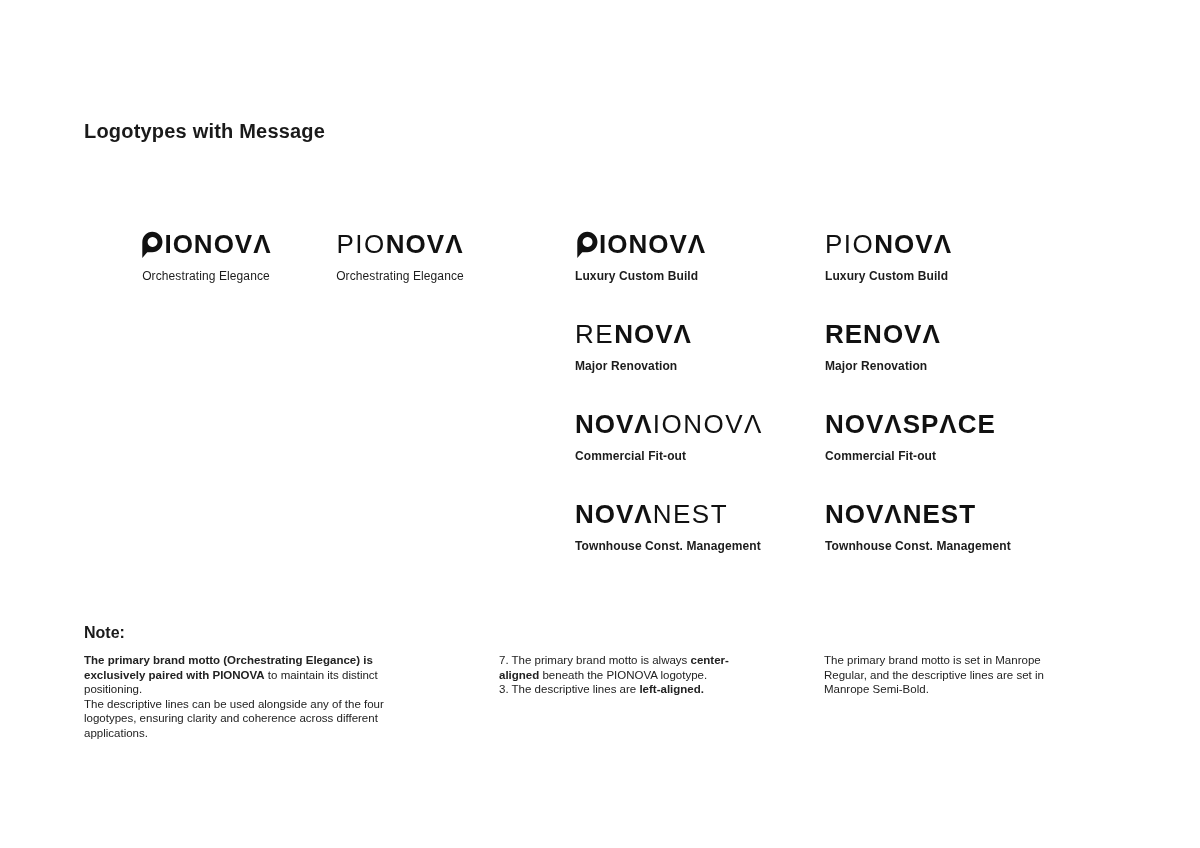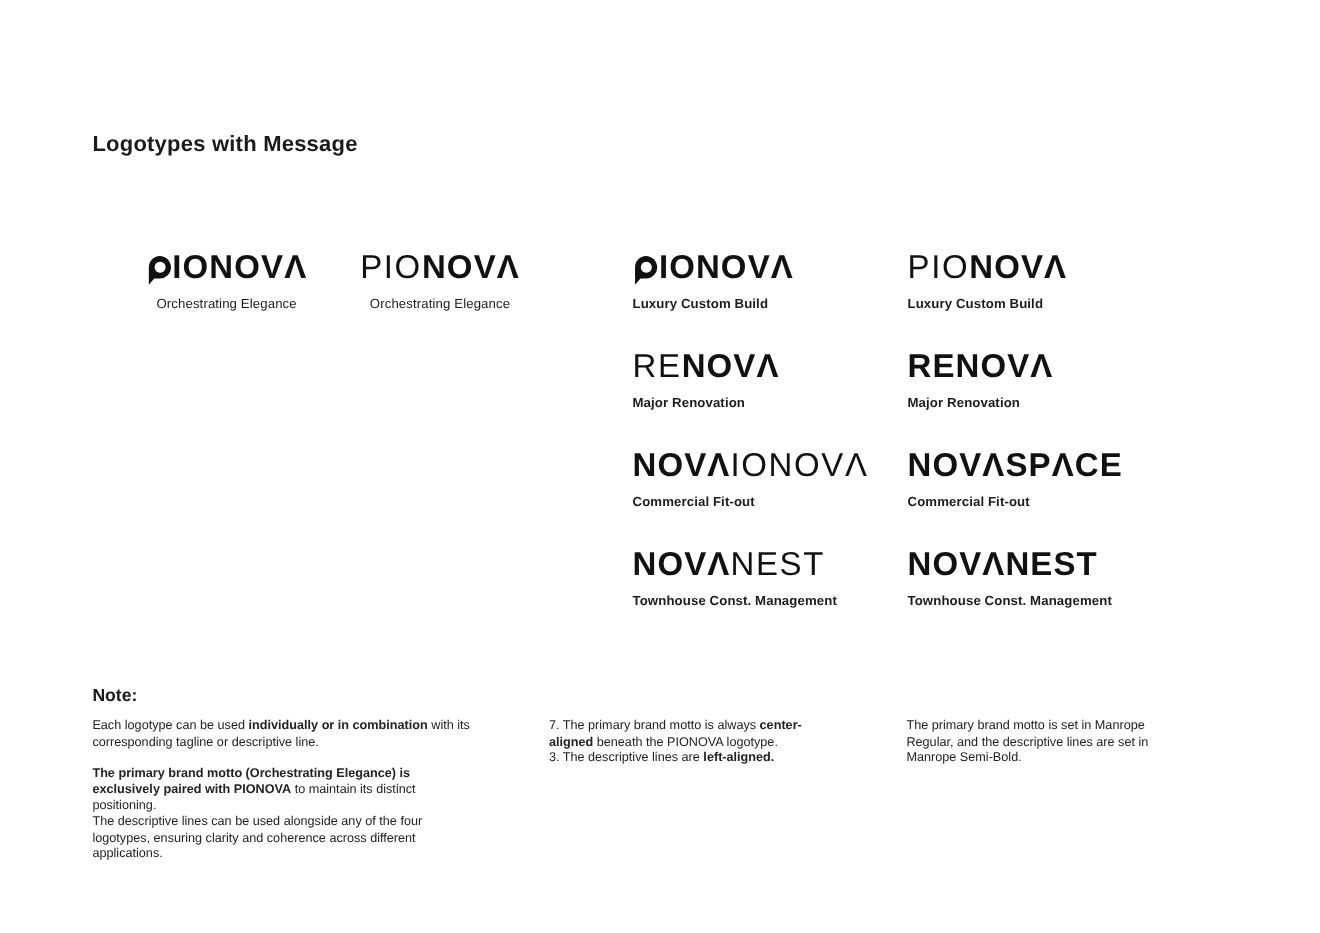--- a/index.html
+++ b/index.html
@@ -16,21 +16,21 @@
     font-size:20px;font-weight:600;letter-spacing:0.2px;
     color:#1a1a1a;
   }
   
   .logo-grid{position:absolute;left:0;top:0;width:1200px;height:600px;}
   .logo-cell{position:absolute;}
   .logo-cell.center{text-align:center;}
   .logo-cell.left{text-align:left;}
   .logo{
     display:block;height:30px;line-height:30px;
-    font-size:30px;color:#111111;white-space:nowrap;
+    font-size:26px;color:#111111;white-space:nowrap;
   }
   .part-bold{font-weight:700;letter-spacing:1px;}
   .part-light{font-weight:400;letter-spacing:1.5px;}
   .bubble-p{
     display:inline-block;
     height:29px;width:auto;
     vertical-align:-0.25em;
     margin-right:1px;
   }
   .tagline{
@@ -104,21 +104,20 @@
         <div class="tagline semibold">Townhouse Const. Management</div>
       </div>
       <div class="logo-cell left" style="left: 825px; top: 499px; width: 250px;">
         <div class="logo"><span class="part-bold">NOVΛNEST</span></div>
         <div class="tagline semibold">Townhouse Const. Management</div>
       </div>
     </div>
 
   <div class="note-heading">Note:</div>
   <div class="note-col note-col-1">
-      <p class="note-p gap"><span>Each logotype can be used </span><span class="b">individually or in combination</span><span> with its corresponding tagline or descriptive line.</span></p>
       <p class="note-p"><span class="b">The primary brand motto (Orchestrating Elegance) is exclusively paired with PIONOVA</span><span> to maintain its distinct positioning.</span></p>
       <p class="note-p"><span>The descriptive lines can be used alongside any of the four logotypes, ensuring clarity and coherence across different applications.</span></p>
     </div>
   <div class="note-col note-col-2">
       <p class="note-p"><span>7. The primary brand motto is always </span><span class="b">center-aligned</span><span> beneath the PIONOVA logotype.</span></p>
       <p class="note-p"><span>3. The descriptive lines are </span><span class="b">left-aligned.</span></p>
     </div>
   <div class="note-col note-col-3">
       <p class="note-p"><span>The primary brand motto is set in Manrope Regular, and the descriptive lines are set in Manrope Semi-Bold.</span></p>
     </div>

